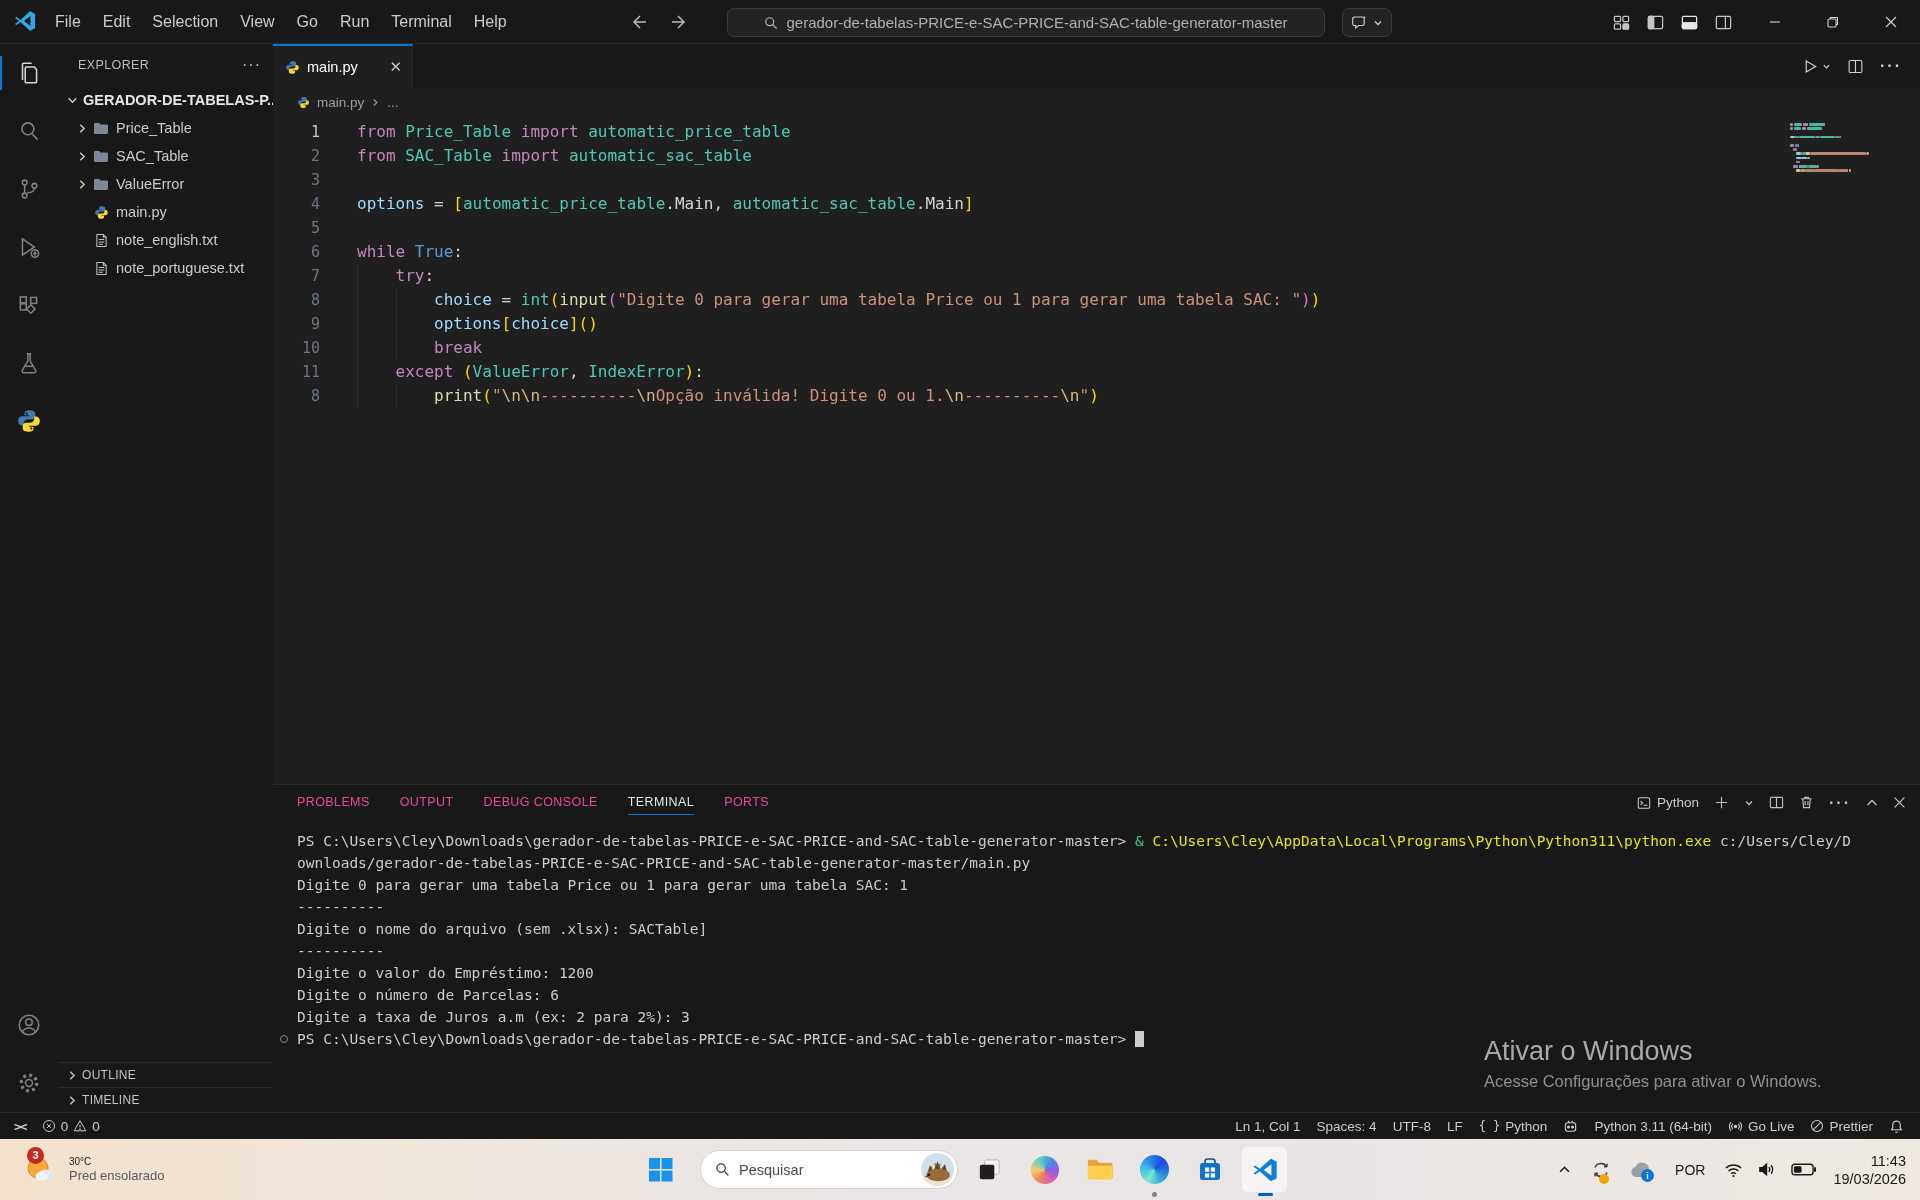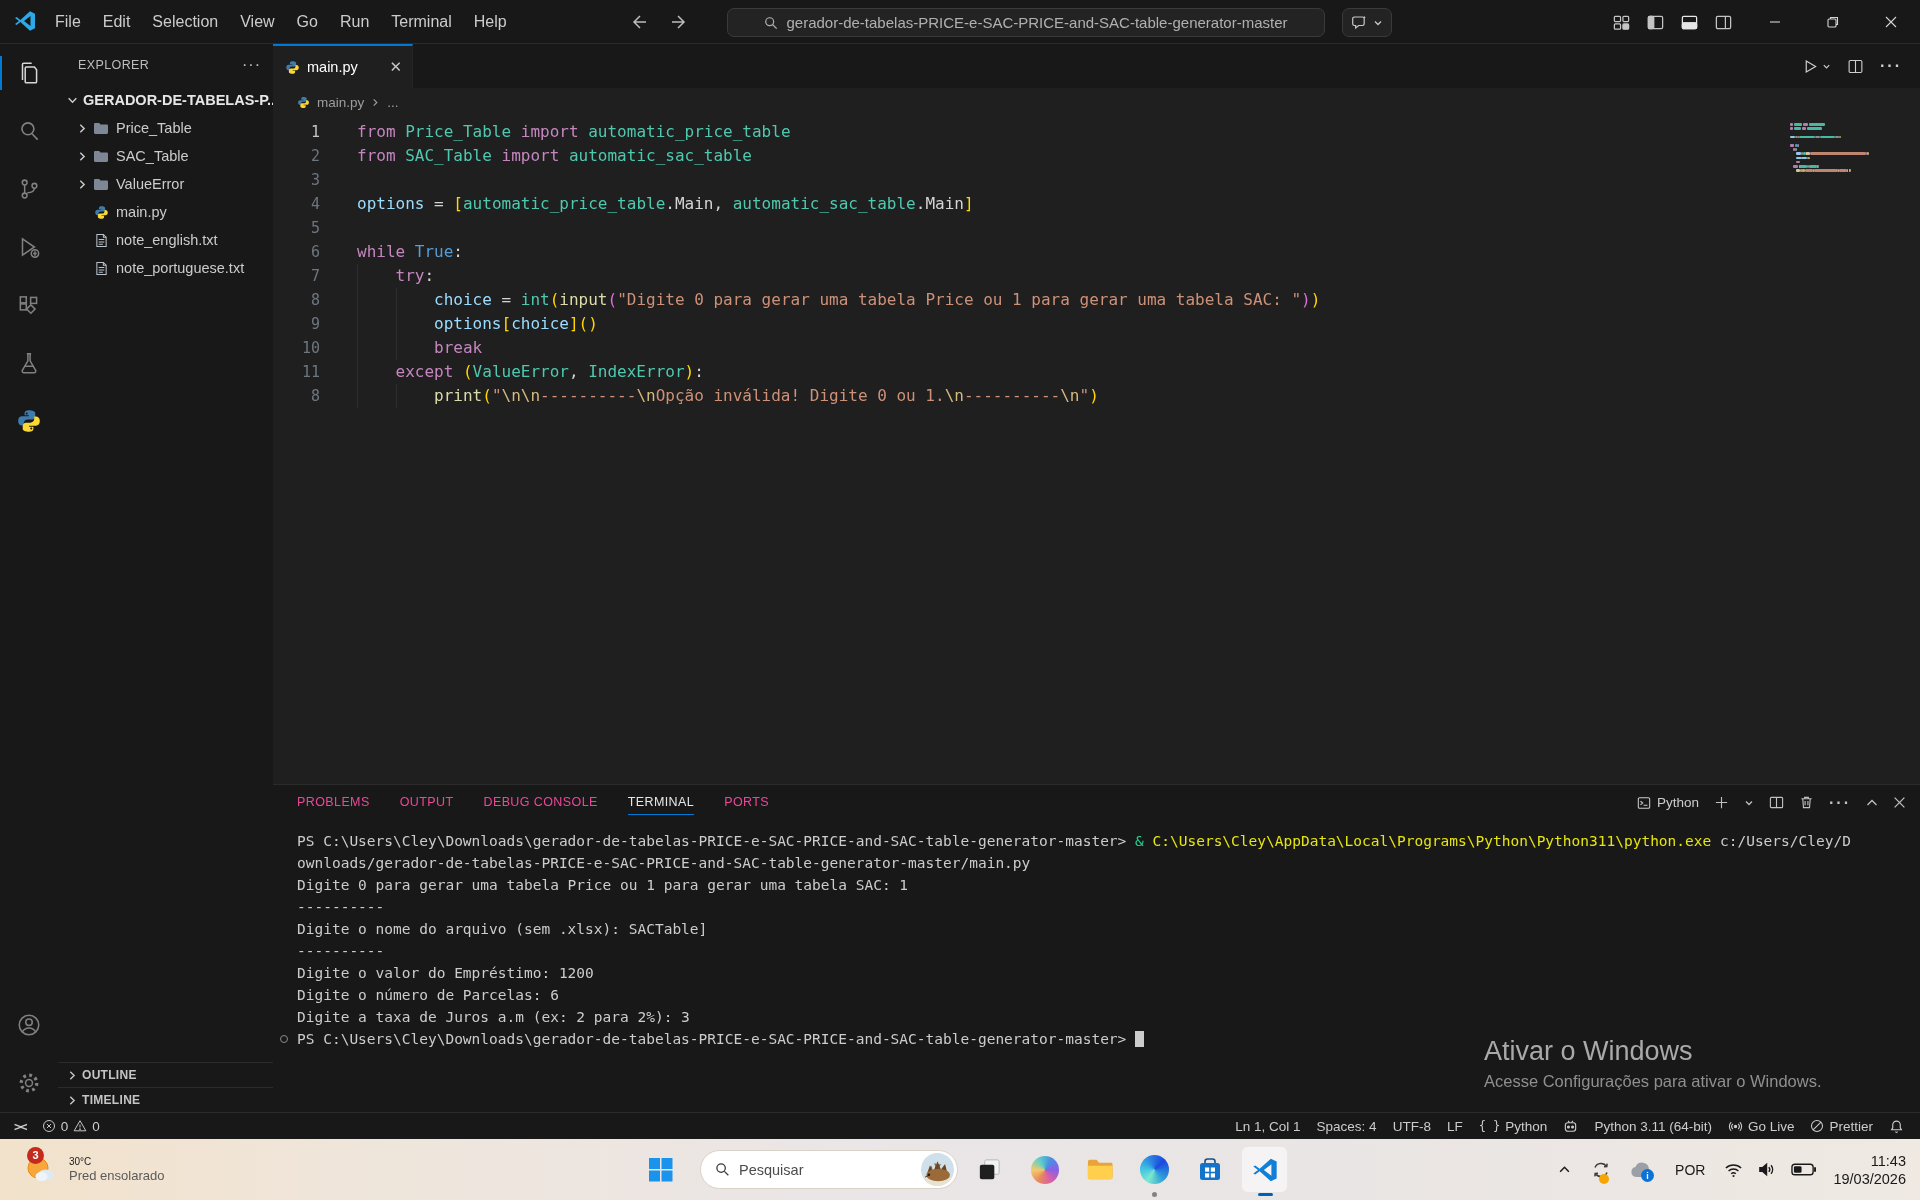--- a/index.html
+++ b/index.html
@@ -29,21 +29,21 @@
 
   
   #sidebar{position:absolute;left:58px;top:44px;width:215px;bottom:88px;background:#181818;z-index:10}
   #sidebar-header{height:42px;display:flex;align-items:center;padding:0 12px 0 20px;font-size:12.5px;color:#bdbdbd;letter-spacing:.4px}
   #sidebar-header .more{margin-left:auto;color:#c0c0c0;font-size:16px;letter-spacing:1px}
   .tree-row{height:28px;display:flex;align-items:center;font-size:14.5px;color:#cccccc;cursor:default;white-space:nowrap;overflow:hidden}
   #root-row{font-weight:bold;color:#e6e6e6;padding-left:6px;gap:3px}
   .tree-row .chev{width:16px;color:#cccccc;flex:none;display:flex;justify-content:center}
   .tree-row .ticon{width:18px;margin:0 6px 0 2px;flex:none;display:flex;justify-content:center}
   #sidebar-sections{position:absolute;left:0;right:0;bottom:0}
-  .section-row{height:25px;border-top:1px solid #2b2b2b;display:flex;align-items:center;gap:4px;padding-left:9px;font-size:12px;font-weight:bold;color:#c5c5c5;letter-spacing:.3px}
+  .section-row{height:25px;border-top:1px solid #2b2b2b;display:flex;align-items:center;gap:4px;padding-left:9px;font-size:12px;font-weight:normal;color:#c5c5c5;letter-spacing:.3px}
 
   
   #editor-area{position:absolute;left:273px;top:44px;right:0;height:740px;background:#1f1f1f}
   #tabbar{position:absolute;top:0;left:0;right:0;height:44px;background:#181818;display:flex}
   #tab-main{width:140px;height:44px;background:#1f1f1f;border-top:2px solid #0078d4;border-right:1px solid #252525;display:flex;align-items:center;gap:7px;padding:0 10px 0 12px;font-size:14.5px;color:#ffffff}
   #tab-main .tab-close{margin-left:auto;color:#c5c5c5;font-size:15px}
   #editor-actions{margin-left:auto;display:flex;align-items:center;gap:16px;padding-right:18px;color:#cfcfcf}
   #breadcrumbs{position:absolute;top:44px;left:0;right:0;height:28px;display:flex;align-items:center;gap:7px;padding-left:24px;font-size:13.5px;color:#9d9d9d}
   #code-region{position:absolute;top:72px;left:0;right:0;bottom:0;overflow:hidden}
   #code-lines{padding-top:4px}

